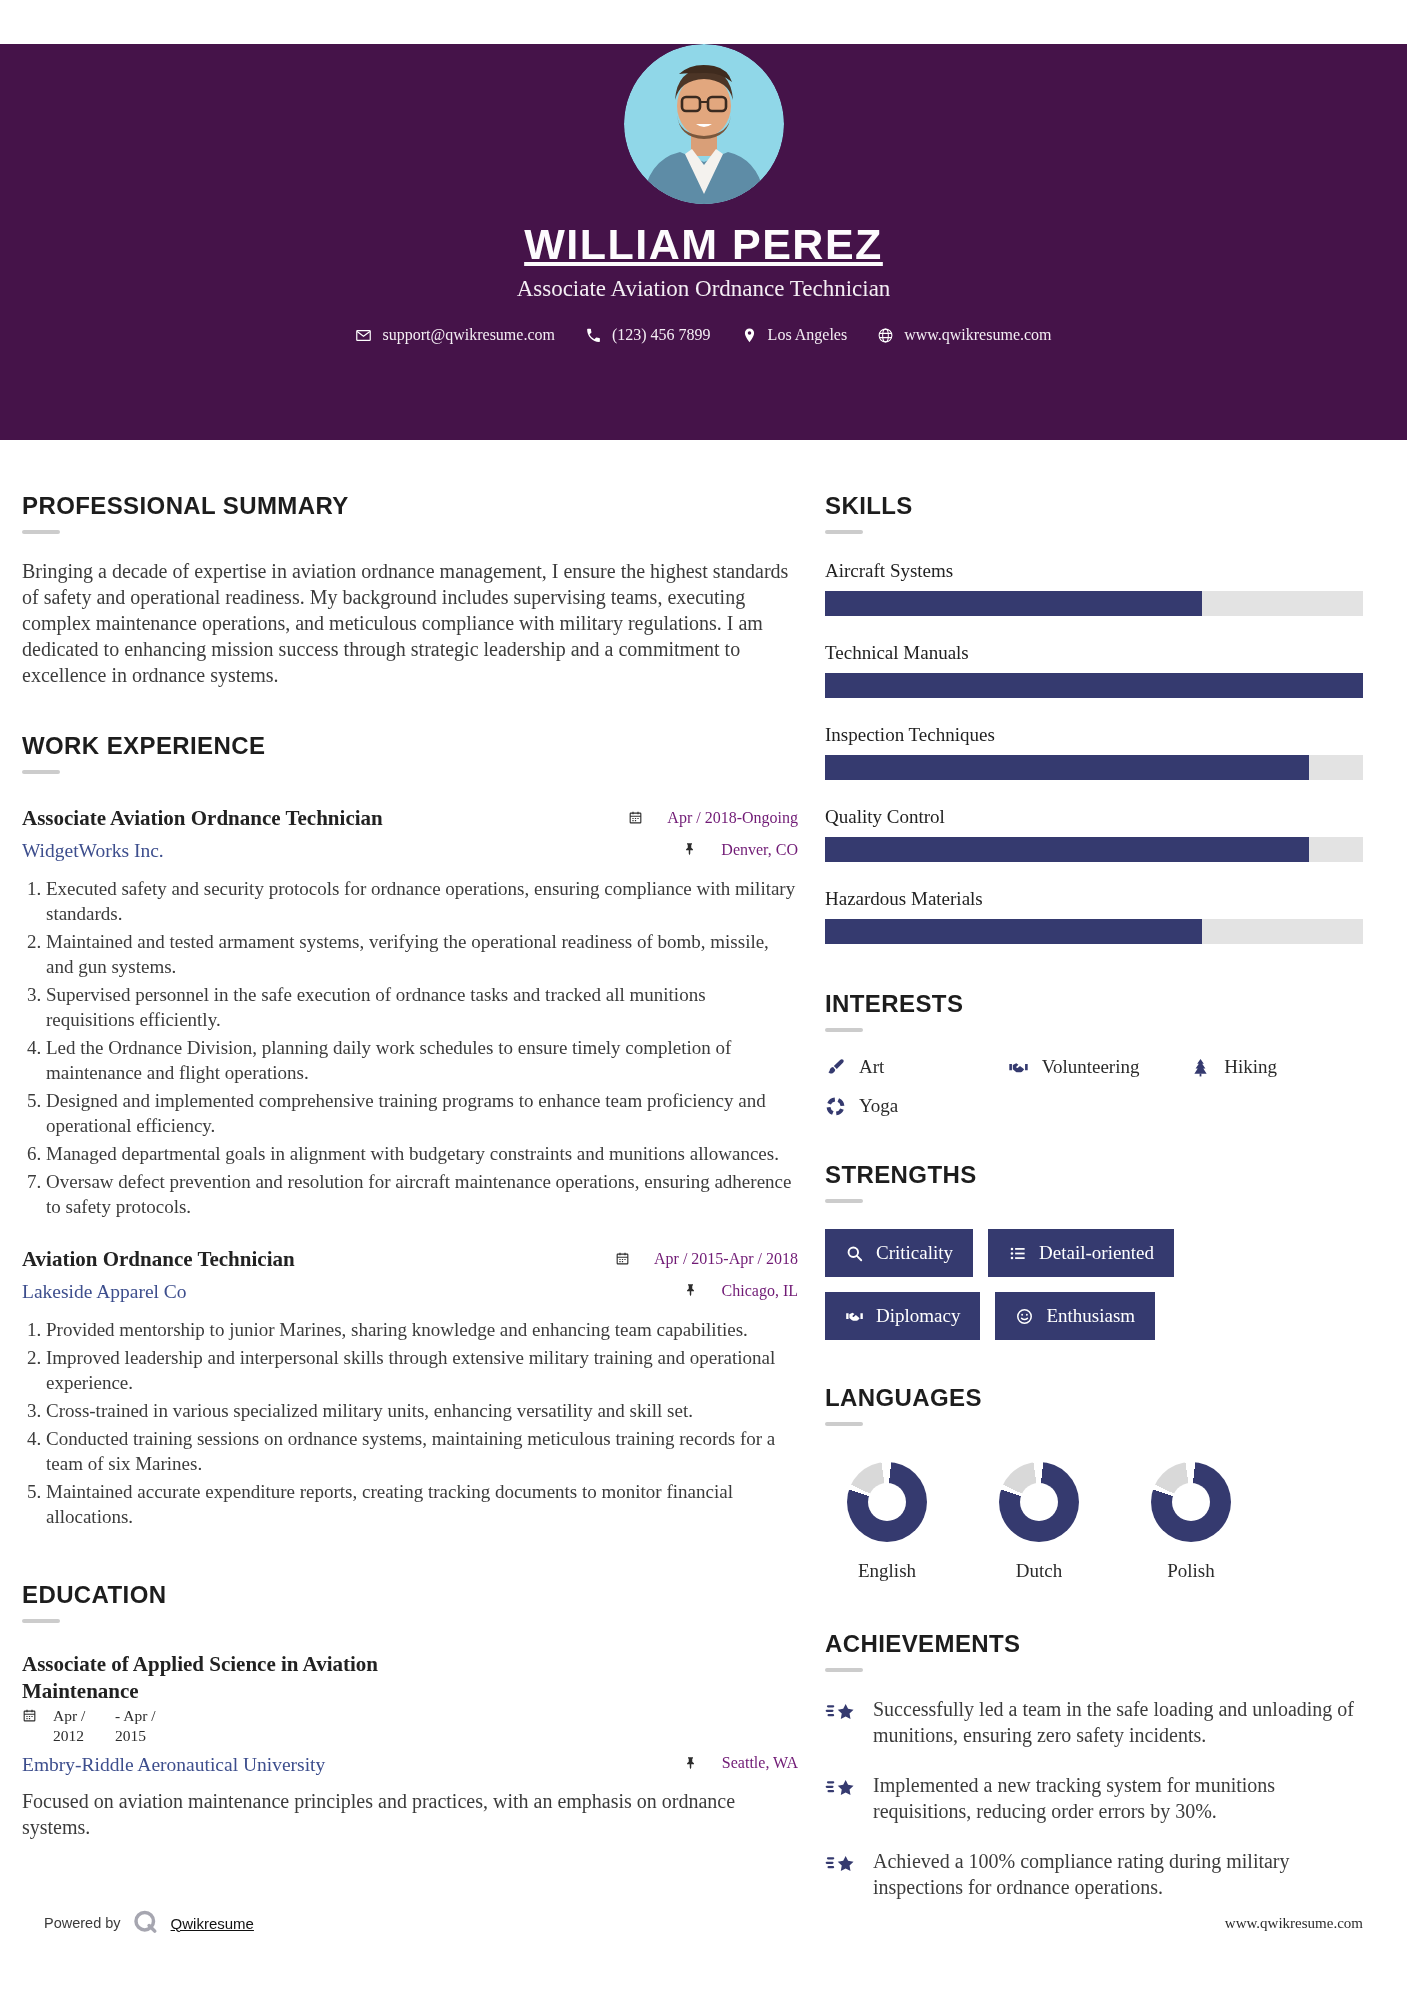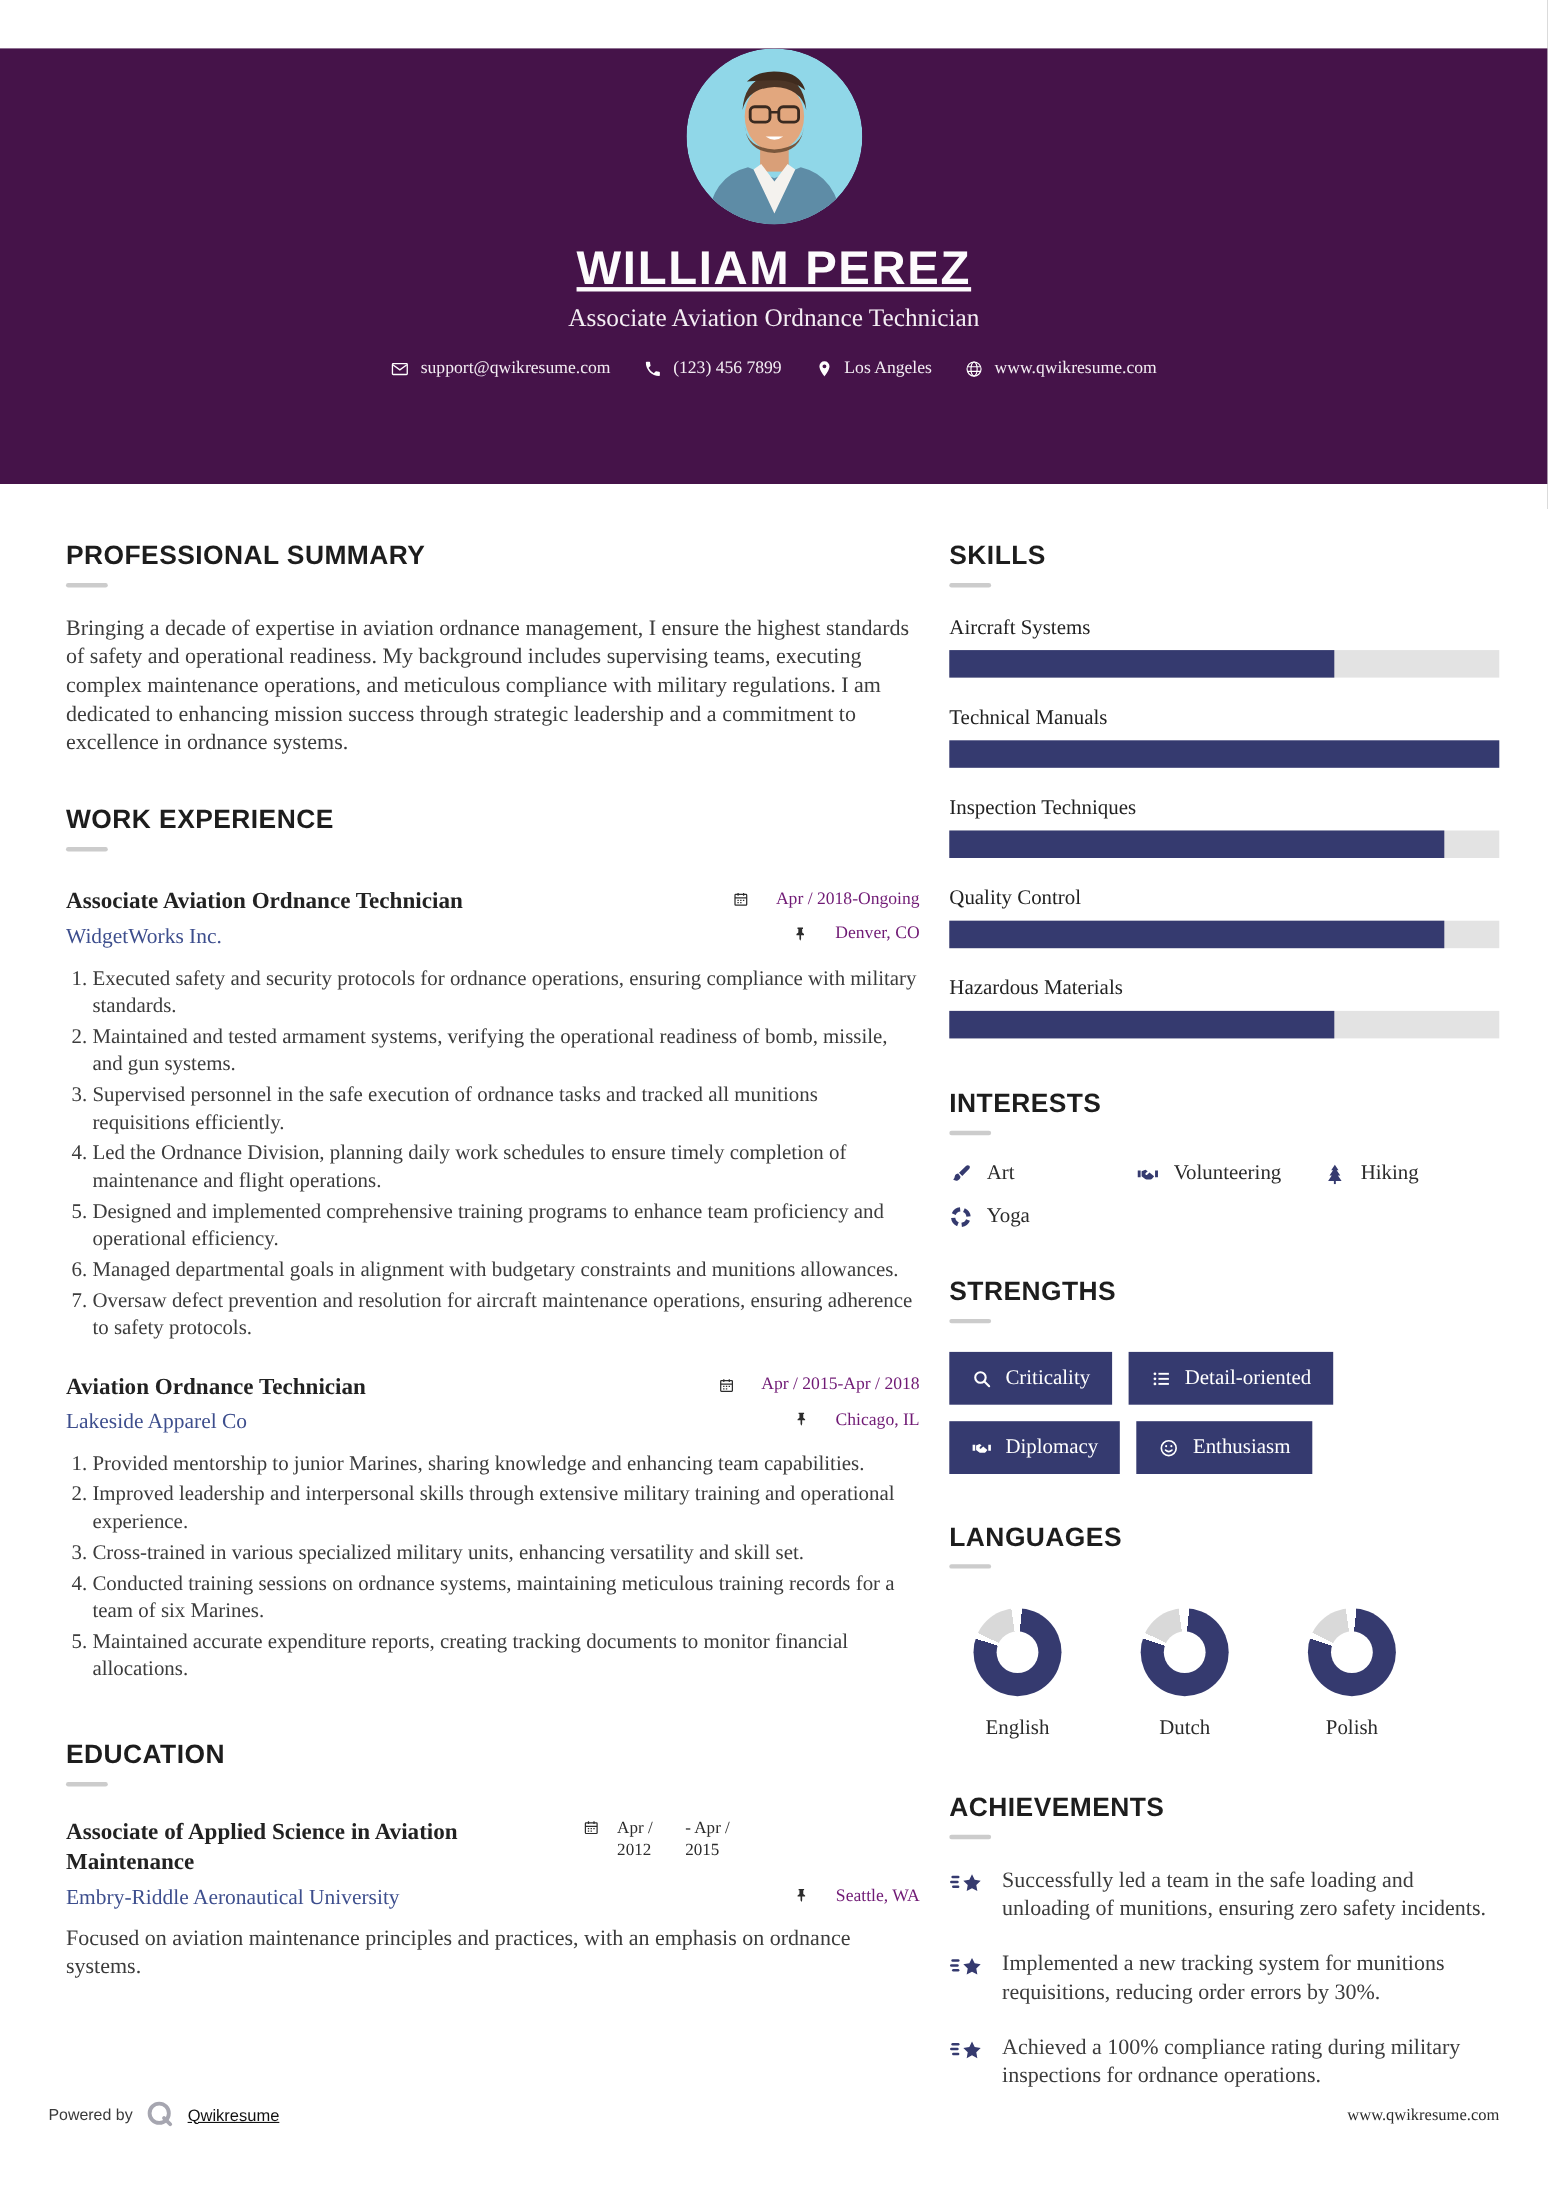--- a/index.html
+++ b/index.html
@@ -9,21 +9,21 @@
   
   .hero { height:396px; background:#451349; text-align:center; color:#fff; }
   .photo { width:160px; height:160px; border-radius:50%; margin:44px auto 0; overflow:hidden; display:block; }
   .hero-name { font-family:"Liberation Sans", sans-serif; font-weight:700; font-size:43px; letter-spacing:1.5px; margin-top:16px; color:#fdfbfd;text-decoration:underline; }
   .hero-title { font-size:23px; margin-top:7px; color:#f4eef4; }
   .contact-row { display:flex; justify-content:center; align-items:center; gap:30px; margin-top:24px; font-size:16px; color:#f4eef4; }
   .contact-item { display:flex; align-items:center; gap:10px; }
   .ci { width:17px; height:17px; color:#fff; flex:none; }
 
   
-  .cols { display:flex; gap:27px; padding:52px 44px 0 60px; }
+  .cols { display:flex; gap:27px; padding:52px 44px 0 22px; }
   .col-left { width:776px; flex:none; }
   .col-right { flex:1; min-width:0; }
 
   .sec-h { font-family:"Liberation Sans", sans-serif; font-size:24px; font-weight:700; color:#1d1d1d; letter-spacing:.4px; }
   .sec-rule { width:38px; height:4px; background:#cccccc; border-radius:2px; margin-top:10px; }
 
   .body-text { font-size:20px; line-height:26px; color:#3c3c3c; }
   .summary-text { margin-top:24px; }
 
   
@@ -34,21 +34,21 @@
   .meta { display:flex; align-items:center; gap:24px; font-size:16px; color:#701a75; white-space:nowrap; }
   .mi { width:15px; height:15px; color:#2c2c2c; flex:none; }
   .company-row { margin-top:9px; }
   .company { font-size:19.5px; color:#3d4e8d; text-decoration:none; cursor:pointer; }
   .bullets { margin-top:14px; padding-left:24px; }
   .bullets li { font-size:19px; line-height:25px; color:#3c3c3c; margin-bottom:3px; }
   .job-2 { margin-top:28px;font-family:Liberation Serif, serif; }
 
   
   .edu-h { margin-top:52px; }
-  .edu-top { display:flex; justify-content:flex-start; align-items:flex-start; margin-top:28px; }
+  .edu-top { display:flex; justify-content:flex-end; align-items:flex-start; margin-top:28px;flex-direction:column; }
   .degree { font-size:21px; font-weight:700; color:#222; max-width:470px; line-height:1.3; }
   .edu-dates { display:flex; gap:16px; align-items:flex-start; font-size:15.5px; color:#2c2c2c; }
   .edu-dates .mi { margin-top:2px; }
   .edu-date-part { display:inline-block; width:46px; line-height:1.3; }
   .edu-row2 { display:flex; justify-content:space-between; align-items:baseline; margin-top:8px; }
   .edu-desc { margin-top:12px; }
 
   
   .skill { margin-top:26px; }
   .skill-name { font-size:19px; color:#222; }

